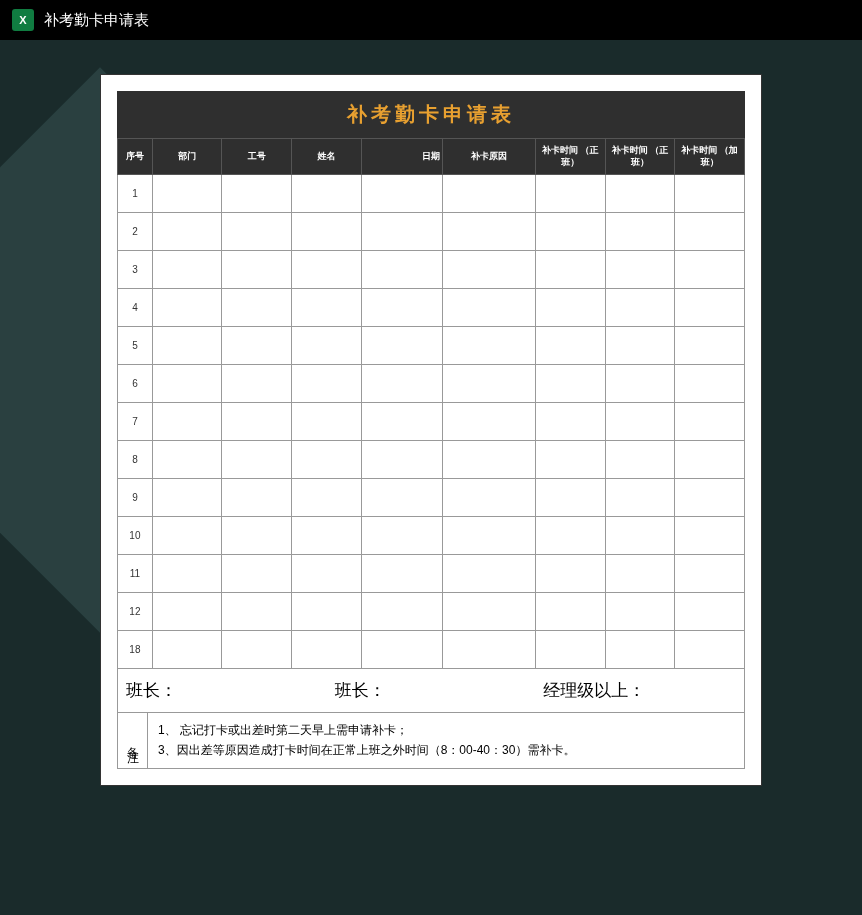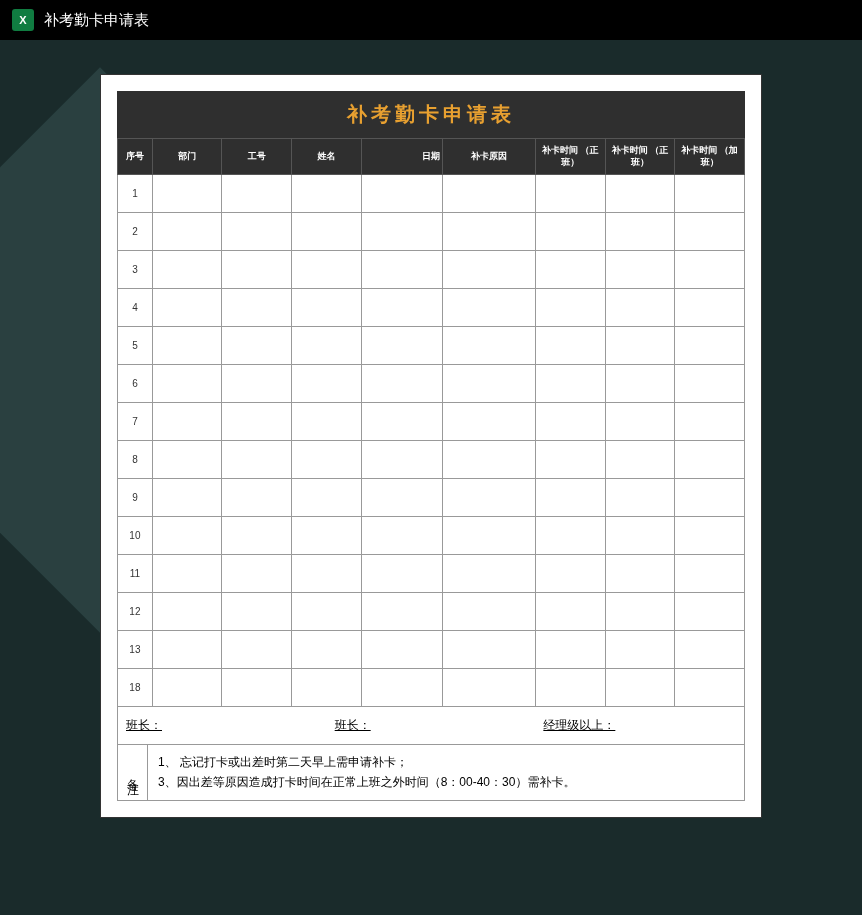--- a/index.html
+++ b/index.html
@@ -98,22 +98,21 @@
 .col-name { width: 60px; }
 .col-date { width: 70px; text-align: right; }
 .col-reason { width: 80px; }
 .col-t1 { width: 60px; }
 .col-t2 { width: 60px; }
 .col-t3 { width: 60px; }
 .sig-row {
   display: flex;
   border: 1px solid #999;
   border-top: none;
-  font-size: 12px;
-  text-decoration: underline;
+  font-size: 17px;
 }
 .sig-cell {
   flex: 1;
   padding: 10px 8px;
 }
 .notes-row {
   display: flex;
   border: 1px solid #999;
   border-top: none;
   font-size: 12px;
@@ -294,31 +293,20 @@
               <td></td>
               <td></td>
               <td></td>
               <td></td>
               <td></td>
               <td></td>
               <td></td>
               <td></td>
             </tr>
             <tr>
-              <td>13</td>
-              <td></td>
-              <td></td>
-              <td></td>
-              <td></td>
-              <td></td>
-              <td></td>
-              <td></td>
-              <td></td>
-            </tr>
-            <tr>
               <td>18</td>
               <td></td>
               <td></td>
               <td></td>
               <td></td>
               <td></td>
               <td></td>
               <td></td>
               <td></td>
             </tr>

